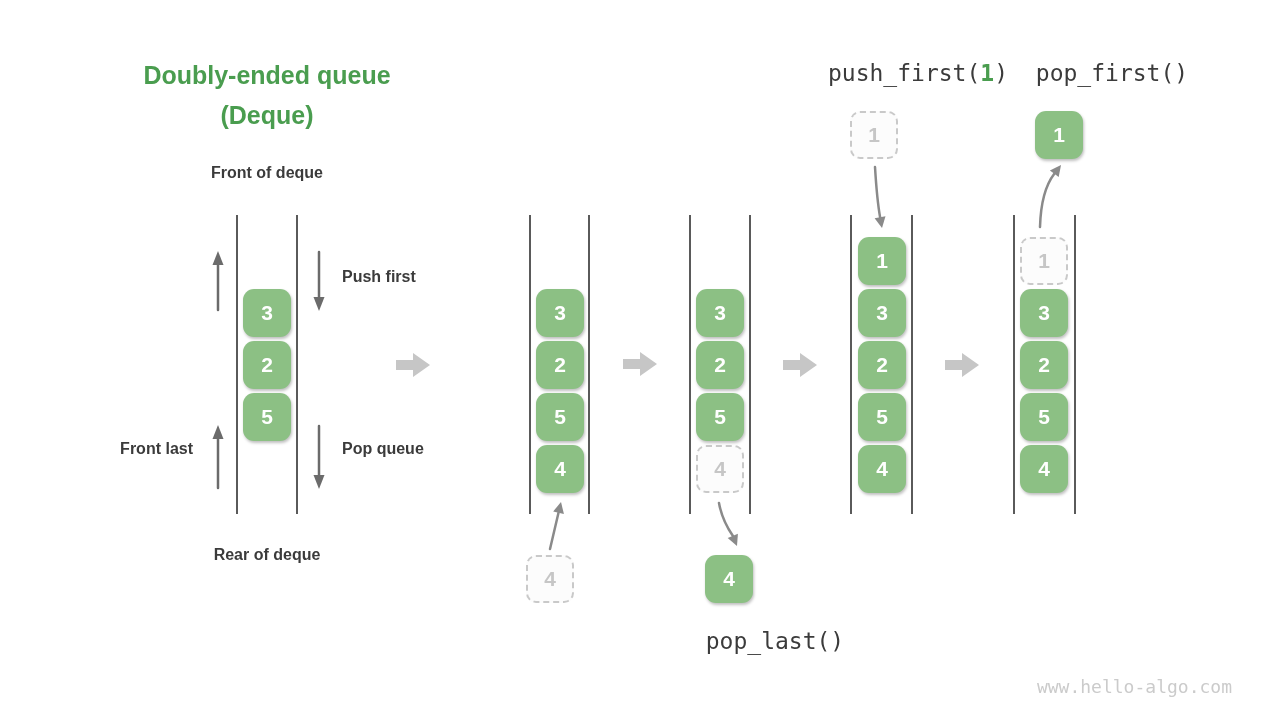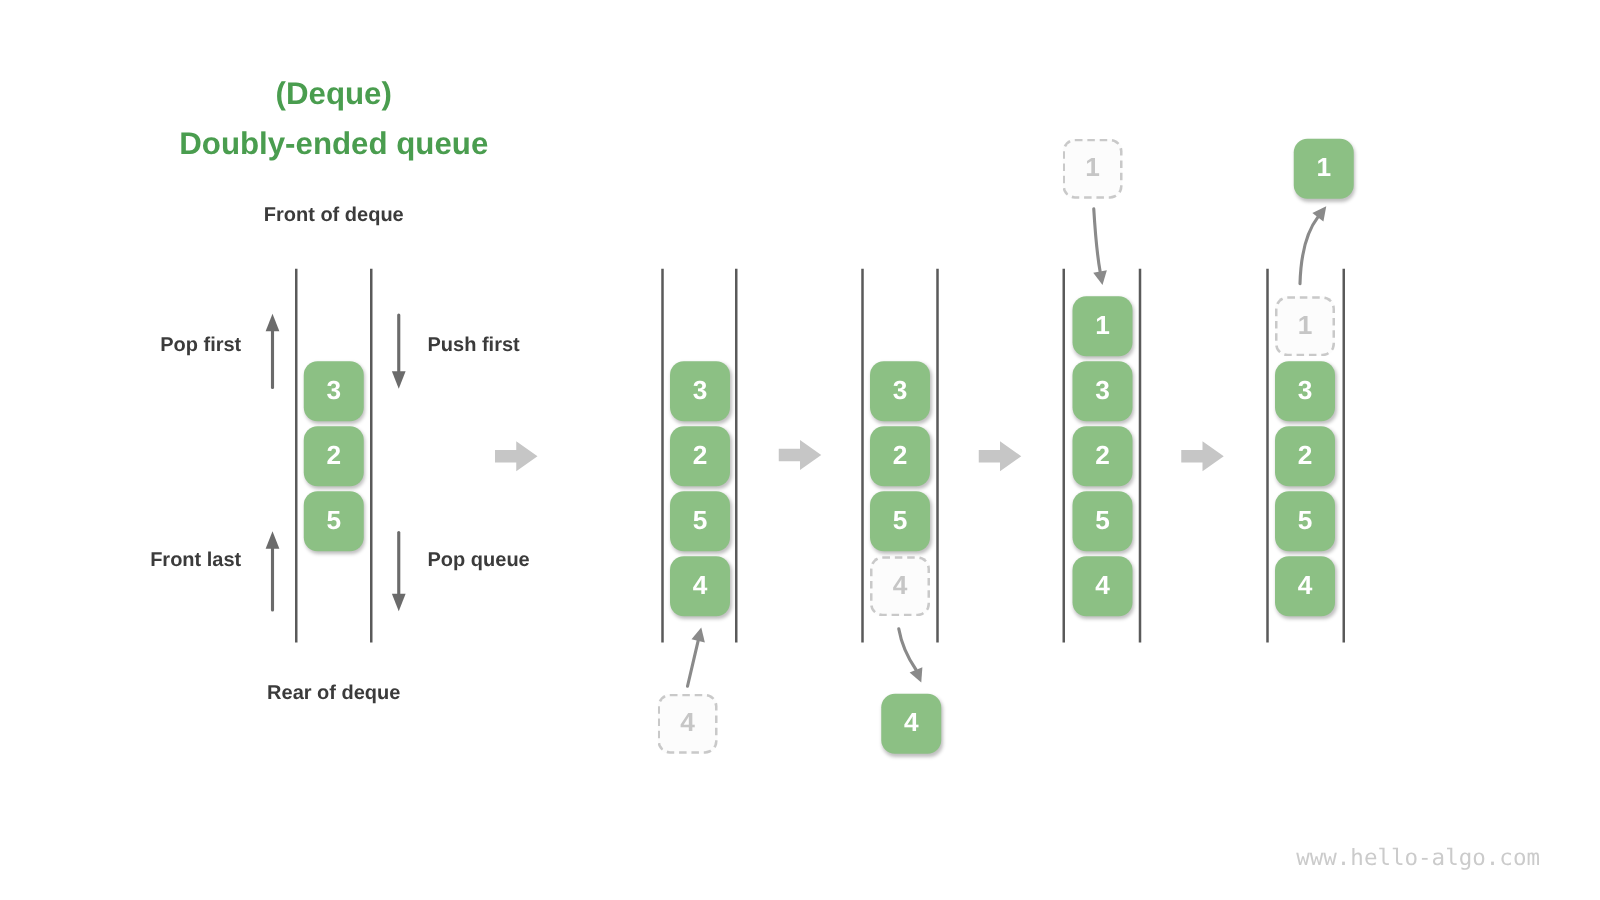--- a/index.html
+++ b/index.html
@@ -46,28 +46,27 @@
   .varrow .head{fill:var(--small-arrow);}
   .transfer .shaft{stroke:var(--transfer-arrow);stroke-width:2.5;fill:none;stroke-linecap:round;}
   .transfer .head{fill:var(--transfer-arrow);}
 </style>
 </head>
 <body>
 
 <div class="canvas">
 
   <div class="title">
+    <div>Doubly-ended queue</div>
     <div>(Deque)</div>
-    <div>Doubly-ended queue</div>
   </div>
 
   <div class="anno center" style="left:187px;top:164px">Front of deque</div>
   <div class="anno center" style="left:187px;top:546px">Rear of deque</div>
 
-  <div class="anno right" style="left:20px;top:268px">Pop first</div>
   <div class="anno" style="left:342px;top:268px">Push first</div>
   <div class="anno right" style="left:20px;top:440px">Front last</div>
   <div class="anno" style="left:342px;top:440px">Pop queue</div>
 
   <div class="wall" style="left:236px"></div>
   <div class="wall" style="left:296px"></div>
   <div class="wall" style="left:529px"></div>
   <div class="wall" style="left:588px"></div>
   <div class="wall" style="left:689px"></div>
   <div class="wall" style="left:749px"></div>
@@ -100,20 +99,23 @@
   <div class="cell r2" style="left:1020px">3</div>
   <div class="cell r3" style="left:1020px">2</div>
   <div class="cell r4" style="left:1020px">5</div>
   <div class="cell r5" style="left:1020px">4</div>
 
   <div class="cell ghost" style="left:526px;top:555px">4</div>
   <div class="cell" style="left:705px;top:555px">4</div>
   <div class="cell ghost" style="left:850px;top:111px">1</div>
   <div class="cell" style="left:1035px;top:111px">1</div>
 
+  <div class="code" style="left:758px;top:60px"><span>push_first(</span><span class="arg">1</span><span>)</span></div>
+  <div class="code" style="left:952px;top:60px"><span>pop_first()</span></div>
+  <div class="code" style="left:615px;top:628px"><span>pop_last()</span></div>
 
   <svg class="arr varrow" style="left:211px;top:250px" width="14" height="62" viewBox="0 0 14 62">
     <path class="shaft" d="M7 60 L7 14"></path>
       <polygon class="head" points="7,1 1.5,15 12.5,15"></polygon>
   </svg>
   <svg class="arr varrow" style="left:312px;top:250px" width="14" height="62" viewBox="0 0 14 62">
     <path class="shaft" d="M7 2 L7 48"></path>
       <polygon class="head" points="7,61 1.5,47 12.5,47"></polygon>
   </svg>
   <svg class="arr varrow" style="left:211px;top:424px" width="14" height="66" viewBox="0 0 14 66">

